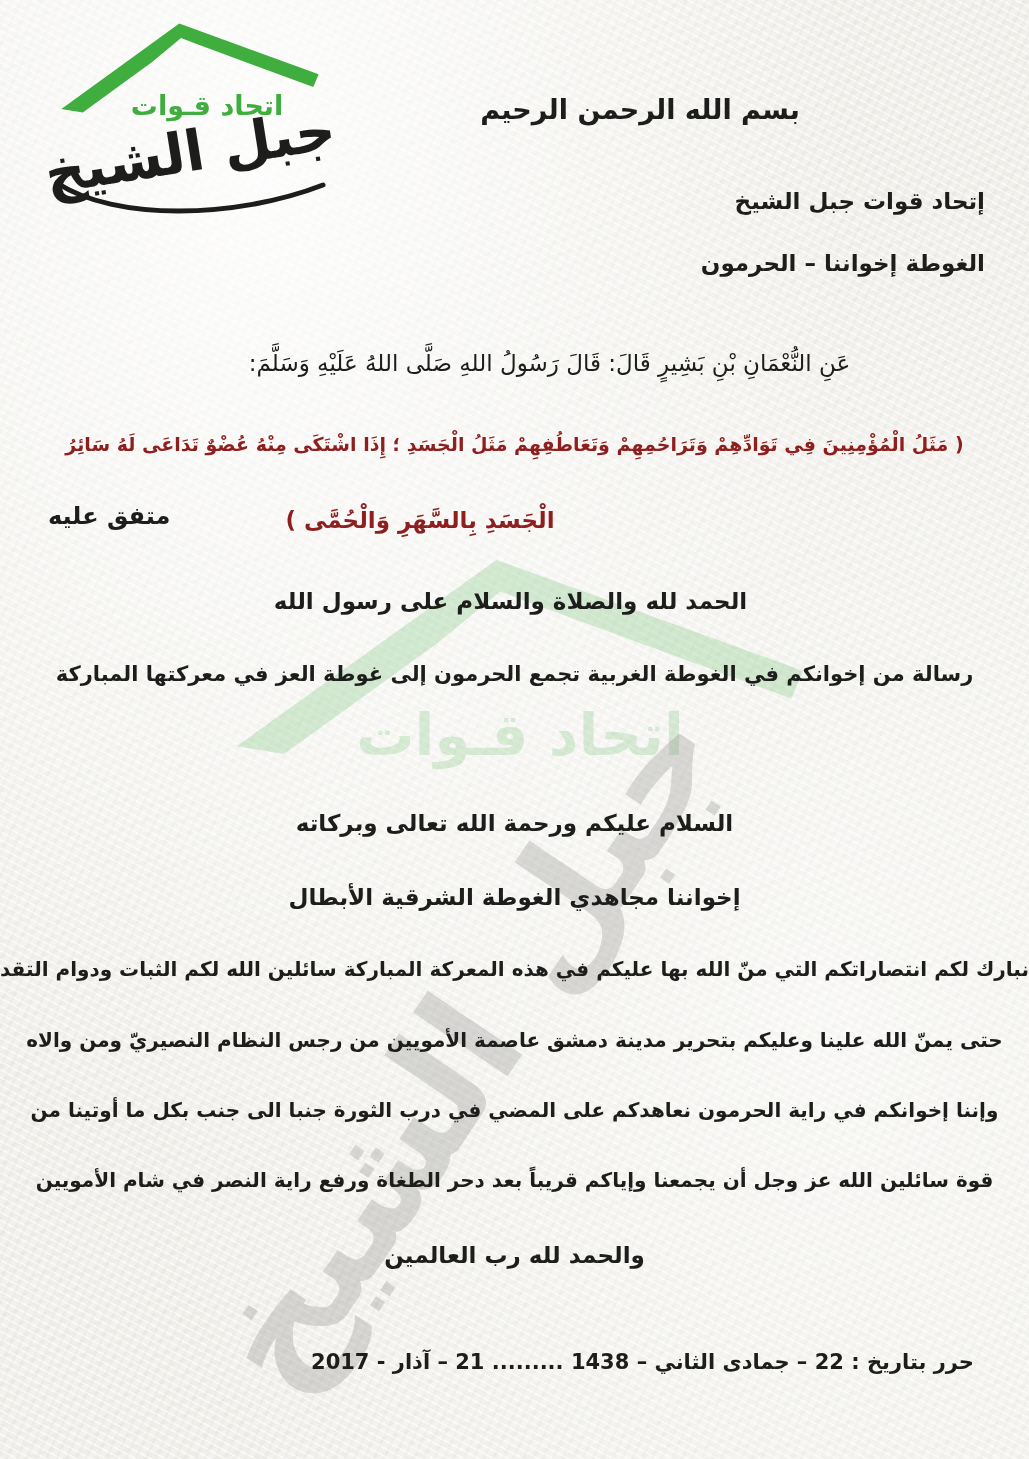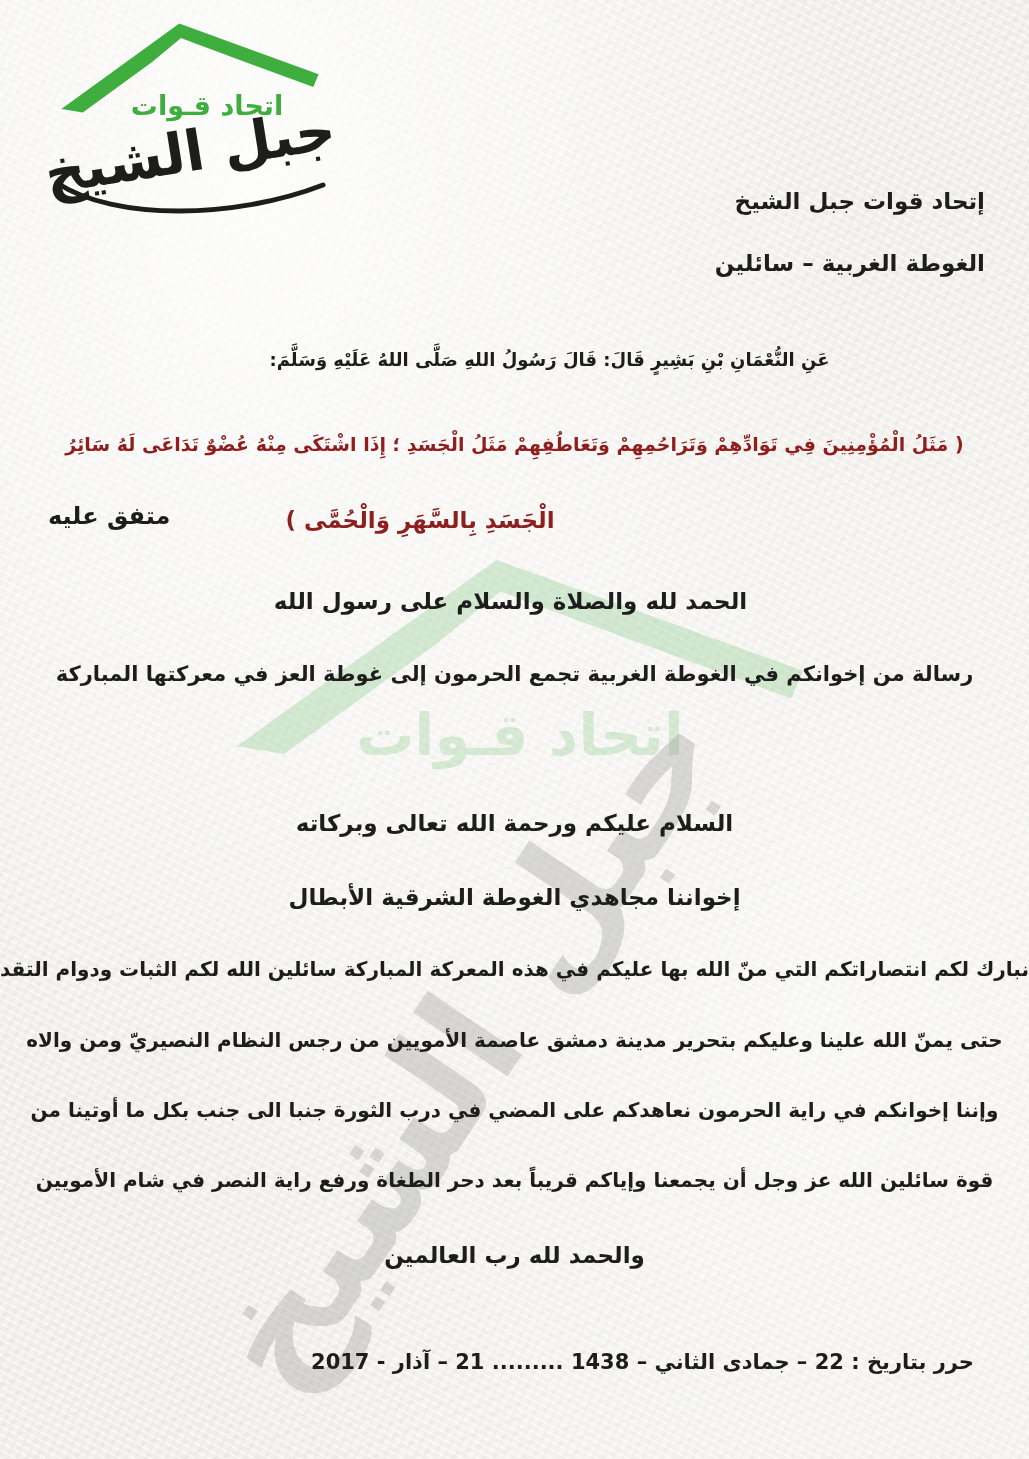--- a/index.html
+++ b/index.html
@@ -53,21 +53,21 @@
     color: #8e8e8c; opacity: 0.30; white-space: nowrap;
     transform: rotate(-56deg); transform-origin: 50% 50%;
   }
 
   
   .txt { z-index: 2; line-height: 1.35; }
   .bismillah   { left: 420px; top: 92px;  width: 440px; font-size: 27px; font-weight: bold; }
   .org-name    { right: 44px; top: 186px; font-size: 23px; font-weight: bold; }
   .org-loc     { right: 44px; top: 248px; font-size: 23px; font-weight: bold; }
 
-  .narrator    { left: 110px; top: 348px; right: 40px; font-size: 18px; font-weight: bold; white-space: nowrap; }
+  .narrator    { left: 110px; top: 348px; right: 40px; font-size: 23px; font-weight: normal; white-space: nowrap; }
   .hadith1     { left: 0; right: 0; top: 432px; font-size: 19px; font-weight: bold; white-space: nowrap; }
   .hadith2     { left: 160px; top: 505px; width: 520px; font-size: 23px; font-weight: bold; }
   .muttafaq    { left: 48px;  top: 500px; font-size: 24px; font-weight: bold; }
   .red { }
 
   .hamdala     { left: 0; right: 8px; top: 586px;  font-size: 23px; font-weight: bold; }
   .subject     { left: 0; right: 0; top: 660px;  font-size: 21px; font-weight: bold; white-space: nowrap; }
   .exhort      { left: 0; right: 0; top: 733px;  font-size: 23px; font-weight: bold; }
   .salam       { left: 0; right: 0; top: 808px;  font-size: 23px; font-weight: bold; }
   .addressee   { left: 0; right: 0; top: 882px;  font-size: 23px; font-weight: bold; }
@@ -95,22 +95,23 @@
     <svg class="mountain" viewBox="0 0 300 110" preserveAspectRatio="none">
       <path d="M6,100 L138,6 L294,62 L288,76 L156,28 L140,22 L108,48 L30,104 Z" fill="#3fae3f"></path>
     </svg>
     <div class="org-text" style="color:#3fae3f">اتحاد قـوات</div>
     <div class="calligraphy">جبل الشيخ</div>
     <svg class="swoosh" viewBox="0 0 290 42">
       <path d="M12,6 C70,44 190,42 278,8" fill="none" stroke="#1d1d1b" stroke-width="5" stroke-linecap="round"></path>
     </svg>
   </div>
 
+  <div class="abs txt center bismillah">بسم الله الرحمن الرحيم</div>
   <div class="abs txt org-name">إتحاد قوات جبل الشيخ</div>
-  <div class="abs txt org-loc">الغوطة الغربية – سائلين</div>
+  <div class="abs txt org-loc">الغوطة إخواننا – الحرمون</div>
 
   <div class="abs txt center narrator">عَنِ النُّعْمَانِ بْنِ بَشِيرٍ قَالَ: قَالَ رَسُولُ اللهِ صَلَّى اللهُ عَلَيْهِ وَسَلَّمَ:</div>
   <div class="abs txt center hadith1 red" style="color:#8e1f1f">( مَثَلُ الْمُؤْمِنِينَ فِي تَوَادِّهِمْ وَتَرَاحُمِهِمْ وَتَعَاطُفِهِمْ مَثَلُ الْجَسَدِ ؛ إِذَا اشْتَكَى مِنْهُ عُضْوٌ تَدَاعَى لَهُ سَائِرُ</div>
   <div class="abs txt center hadith2 red" style="color:#8e1f1f">الْجَسَدِ بِالسَّهَرِ وَالْحُمَّى )</div>
   <div class="abs txt muttafaq">متفق عليه</div>
 
   <div class="abs txt center hamdala">الحمد لله والصلاة والسلام على رسول الله</div>
   <div class="abs txt center subject">رسالة من إخوانكم في الغوطة الغربية تجمع الحرمون إلى غوطة العز في معركتها المباركة</div>
   <div class="abs txt center salam">السلام عليكم ورحمة الله تعالى وبركاته</div>
   <div class="abs txt center addressee">إخواننا مجاهدي الغوطة الشرقية الأبطال</div>

